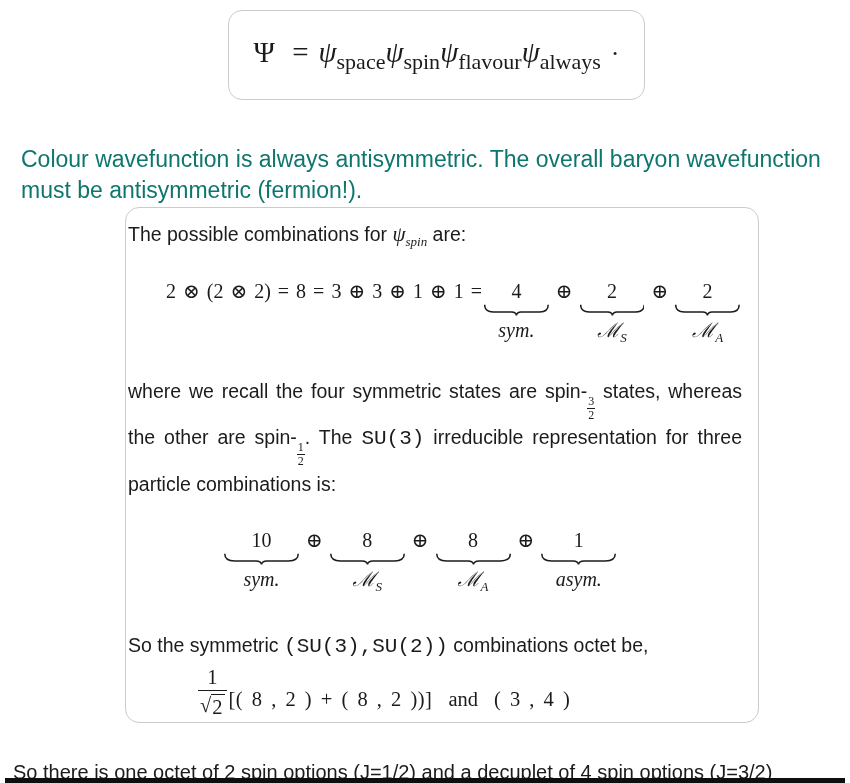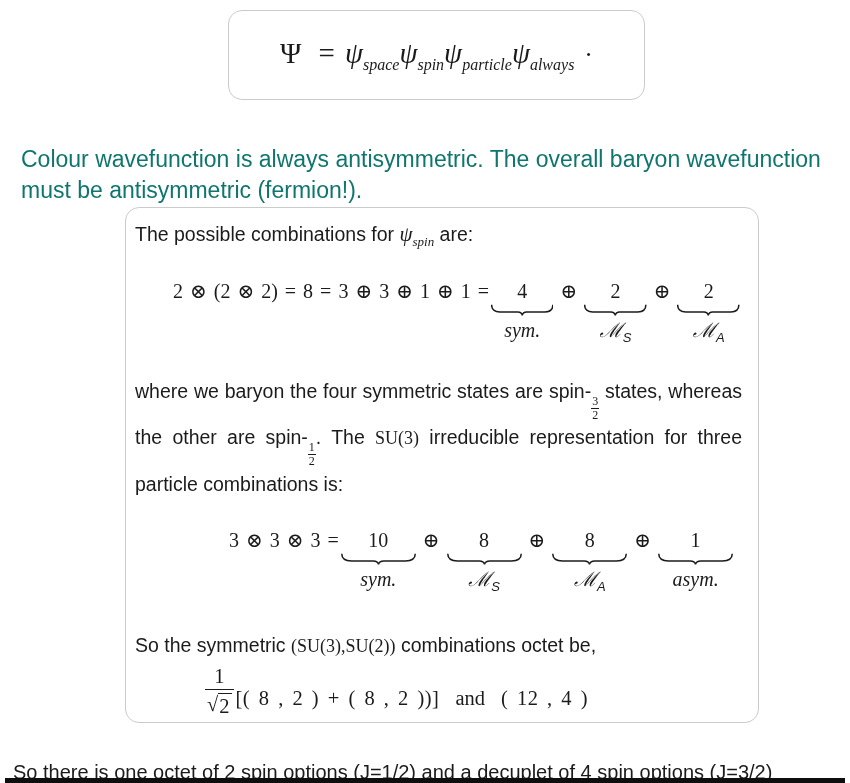--- a/index.html
+++ b/index.html
@@ -13,61 +13,61 @@
   
   .eqbox1 {
     position:absolute; left:228px; top:10px; width:417px; height:90px;
     border:1px solid #cbcbcb; border-radius:14px;
     display:flex; align-items:center; justify-content:center; background:#fff;
   }
   .eqbox1 .eqline { font-family:"Liberation Serif","DejaVu Serif",serif; font-size:29px; white-space:nowrap; }
   .eqbox1 .cap { font-style:normal; }
   .eqbox1 .eqsign { margin:0 10px; }
   .psi { font-style:italic; }
-  .eqline sub { font-size:16px; font-style:italic; }
+  .eqline sub { font-size:22px; }
   .enddot { margin-left:10px; font-size:26px; }
 
   
   .para1 { position:absolute; left:5px; top:128px; width:842px; margin:16px;
            font-size:23px; line-height:31px; color:#0f766e; }
   .para2 { position:absolute; left:5px; top:752px; width:845px; margin:8px;
            font-size:20px; line-height:24px; white-space:nowrap; }
   .bottom-rule { position:absolute; left:5px; bottom:0px; width:840px; height:5px; background:#0e0e0e; }
 
   
   .bigbox {
     position:absolute; left:125px; top:207px; width:634px; height:516px;
     border:1px solid #cbcbcb; border-radius:14px; background:#fff;
-    padding:12px 16px 0 9px; overflow:hidden;
+    padding:12px 16px 0 2px; overflow:hidden;
   }
   .intro { margin:0; font-size:19.5px; line-height:28px; }
   .intro .mvar { font-family:"Liberation Serif","DejaVu Serif",serif; font-size:21px; }
   .intro .mvar sub { font-size:13px; font-style:italic; }
 
   
   .eqrow { display:flex; align-items:flex-start;
            font-family:"Liberation Serif","DejaVu Serif",serif; font-size:20px; white-space:nowrap; }
   .eq-spin { margin:22px 0 0 38px; }
   .eq-su3  { margin:27px 0 0 94px; }
   .eqrow .lhs { line-height:26px; word-spacing:2px; }
   .eqrow .op  { line-height:26px; margin:0 5px; }
   .braced { display:inline-flex; flex-direction:column; align-items:center; margin:0 2px; }
   .braced .val { line-height:26px; padding:0 15px; }
   .ubrace { width:100%; height:12px; display:block; }
   .blabel { margin-top:3px; font-size:20px; line-height:22px; font-style:italic; }
-  .lab-script { font-family:Liberation Sans, sans-serif; font-style:italic; }
+  .lab-script { font-family:Liberation Serif, serif; font-style:italic; }
   .blabel sub, .mpair sub { font-size:13px; font-style:italic; }
 
   
   .jpara { margin:26px 0 0 0; font-size:19.5px; line-height:32.5px; text-align:justify; }
   .infrac { display:inline-flex; flex-direction:column; align-items:center;
             font-family:"Liberation Serif","DejaVu Serif",serif; font-size:12px; line-height:1.05;
             vertical-align:-7px; }
   .infrac .den { border-top:1px solid #1b1b1b; padding:0 1px; }
-  .serif-frag { font-family:Liberation Serif, serif; font-size:18px; }
+  .serif-frag { font-family:Liberation Mono, monospace; font-size:21px; }
 
   .line-sym { margin:34px 0 0 0; font-size:19.5px; line-height:26px; }
 
   
   .eq3 { margin:26px 0 0 70px; display:flex; align-items:flex-start;
          font-family:"Liberation Serif","DejaVu Serif",serif; font-size:20.5px; white-space:nowrap; }
   .bigfrac { display:inline-flex; flex-direction:column; align-items:center;
              margin:-20px 2px 0 0; line-height:1.15; font-size:20.5px; }
   .bigfrac .den { border-top:1.5px solid #1b1b1b; padding:3px 2px 0 2px; display:inline-flex; }
   .radicand { border-top:1.5px solid #1b1b1b; padding:1px 2px 0 1px; }
@@ -76,21 +76,21 @@
   .andword { margin:0 16px; line-height:26px; }
 </style>
 </head>
 <body>
 
 <div class="page">
 
   <div class="eqbox1">
     <div class="eqline">
       <span class="cap">Ψ</span>
-      <span class="eqsign">=</span><span class="psi">ψ</span><sub>space</sub><span class="psi">ψ</span><sub>spin</sub><span class="psi">ψ</span><sub>particle</sub><span class="psi">ψ</span><sub>always</sub><span class="enddot">·</span>
+      <span class="eqsign">=</span><span class="psi">ψ</span><sub>space</sub><span class="psi">ψ</span><sub>spin</sub><span class="psi">ψ</span><sub>flavour</sub><span class="psi">ψ</span><sub>always</sub><span class="enddot">·</span>
     </div>
   </div>
 
   <p class="para1">Colour wavefunction is always antisymmetric. The overall baryon wavefunction must be antisymmetric (fermion!).</p>
 
   <div class="bigbox">
 
     <p class="intro">
       <span>The possible combinations for </span><span class="mvar"><span class="psi">ψ</span><sub>spin</sub></span><span> are:</span>
     </p>
@@ -122,31 +122,30 @@
         <span class="ubrace">
             <svg viewBox="0 0 100 16" preserveAspectRatio="none" style="width:100%;height:12px;display:block">
               <path d="M1,1 C1,7 5,10.5 14,10.5 L43,10.5 C47.5,10.5 49.3,12 50,15 C50.7,12 52.5,10.5 57,10.5 L86,10.5 C95,10.5 99,7 99,1" fill="none" stroke="#1b1b1b" stroke-width="1.5" vector-effect="non-scaling-stroke"></path>
             </svg>
           </span>
         <span class="blabel lab-script"><span>ℳ</span><sub>A</sub></span>
       </span>
     </div>
 
     <p class="jpara">
-      <span>where we baryon the four symmetric states are spin-</span><span class="infrac">
+      <span>where we recall the four symmetric states are spin-</span><span class="infrac">
           <span class="num">3</span>
           <span class="den">2</span>
         </span><span> states, whereas the other are spin-</span><span class="infrac">
           <span class="num">1</span>
           <span class="den">2</span>
         </span><span>. The </span><span class="serif-frag">SU(3)</span><span> irreducible representation for three particle combinations is:</span>
     </p>
 
     <div class="eqrow eq-su3">
-      <span class="lhs">3 ⊗ 3 ⊗ 3 =</span>
       <span class="braced">
         <span class="val">10</span>
         <span class="ubrace">
             <svg viewBox="0 0 100 16" preserveAspectRatio="none" style="width:100%;height:12px;display:block">
               <path d="M1,1 C1,7 5,10.5 14,10.5 L43,10.5 C47.5,10.5 49.3,12 50,15 C50.7,12 52.5,10.5 57,10.5 L86,10.5 C95,10.5 99,7 99,1" fill="none" stroke="#1b1b1b" stroke-width="1.5" vector-effect="non-scaling-stroke"></path>
             </svg>
           </span>
         <span class="blabel">sym.</span>
       </span>
       <span class="op">⊕</span>
@@ -192,21 +191,21 @@
             <span>√</span>
             <span class="radicand">2</span>
           </span>
       </span>
       <span class="grpcol">
         <span class="grpmain"><span>[</span><span>( 8 , 2 )</span> <span>+</span> <span>( 8 , 2 )</span><span>)]</span></span>
 
       </span>
       <span class="andword">and</span>
       <span class="grpcol">
-        <span class="grpmain">( 12 , 4 )</span>
+        <span class="grpmain">( 3 , 4 )</span>
 
       </span>
     </div>
 
   </div>
 
   <p class="para2">So there is one octet of 2 spin options (J=1/2) and a decuplet of 4 spin options (J=3/2)</p>
   <div class="bottom-rule"></div>
 
 </div>

